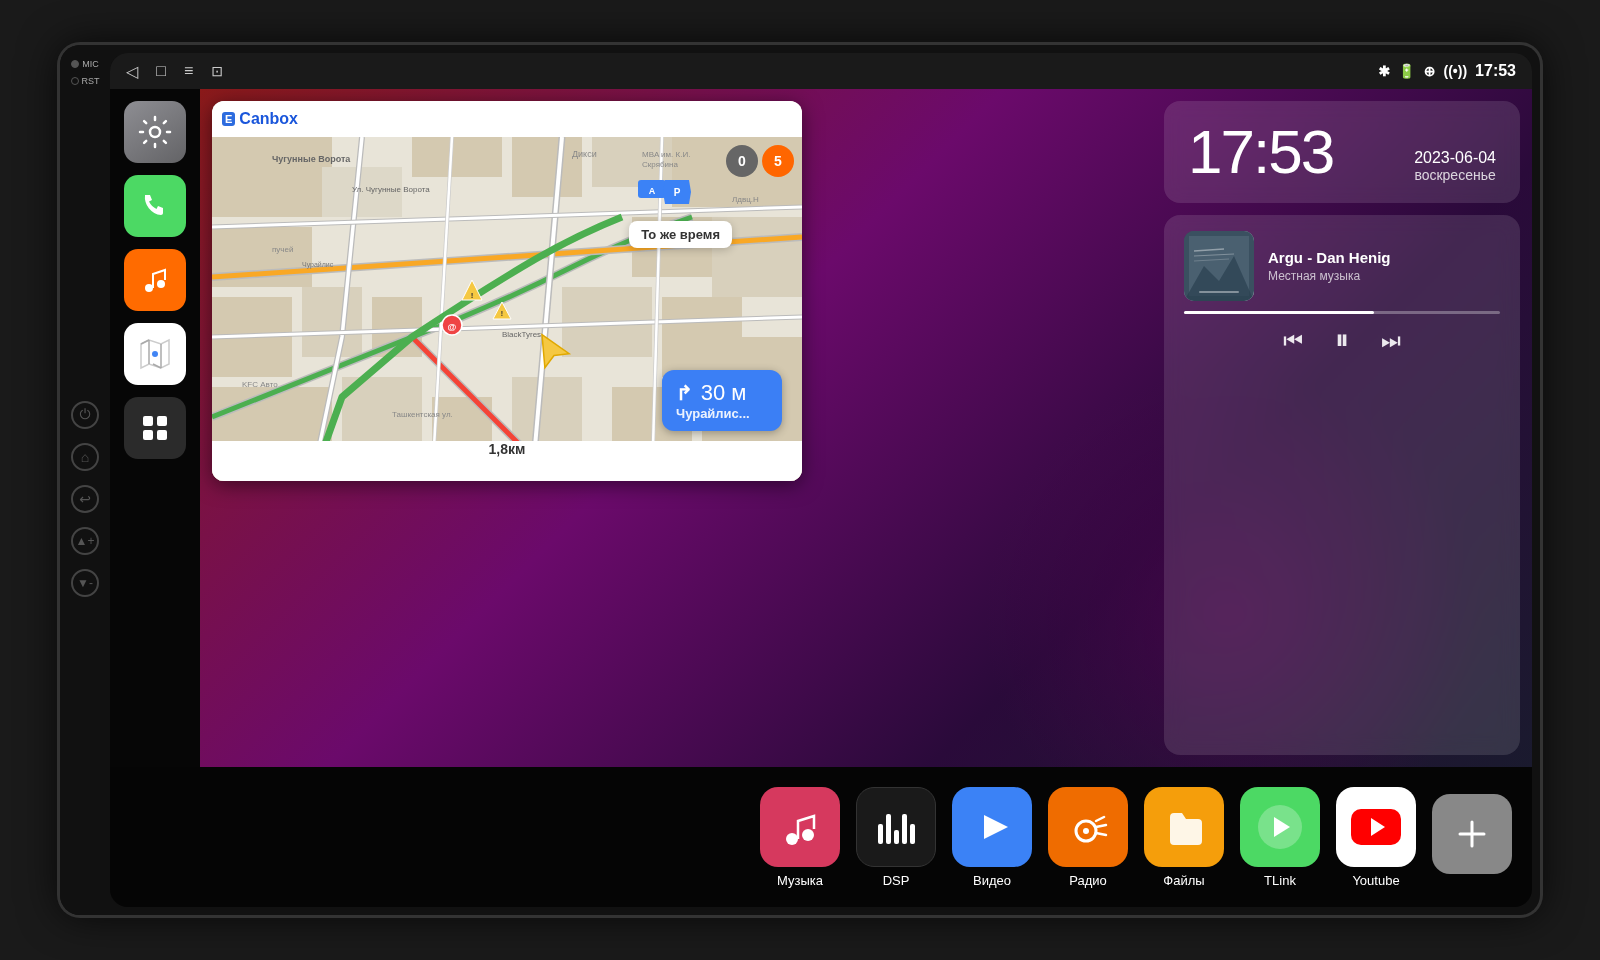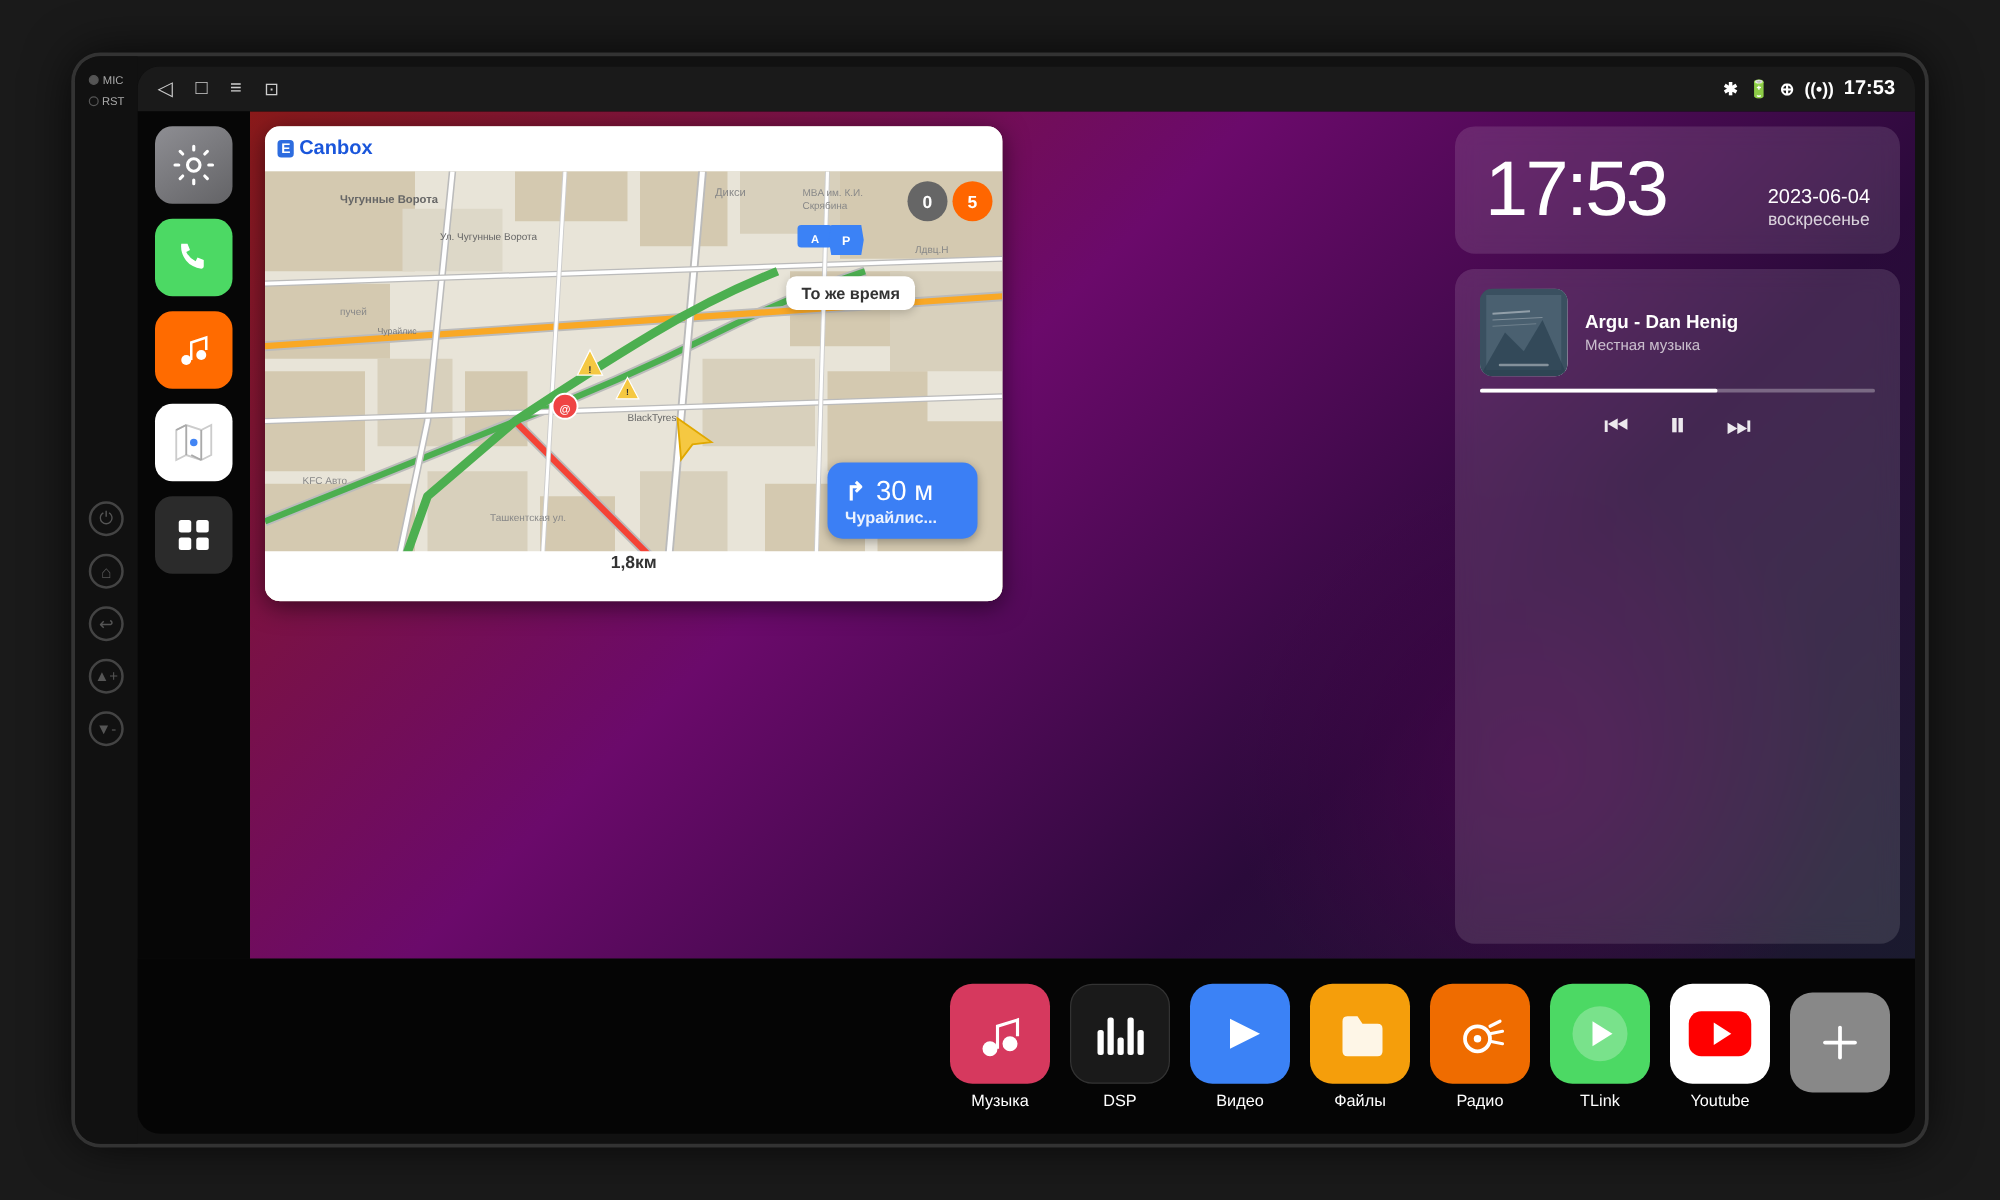--- a/index.html
+++ b/index.html
@@ -819,42 +819,42 @@
       <div class="app-item">
         <div class="app-icon video-app">
           <svg width="44" height="44" viewBox="0 0 44 44" fill="white">
             <polygon points="14,10 38,22 14,34"></polygon>
           </svg>
         </div>
         <span class="app-label">Видео</span>
       </div>
 
       <div class="app-item">
-        <div class="app-icon files-app">
-          <svg width="44" height="44" viewBox="0 0 44 44" fill="white">
-            <path d="M8 12 Q8 8 12 8 L20 8 L24 14 L36 14 Q40 14 40 18 L40 36 Q40 40 36 40 L12 40 Q8 40 8 36 Z" fill="white" opacity="0.9"></path>
-          </svg>
-        </div>
-        <span class="app-label">Файлы</span>
-      </div>
-
-      <div class="app-item">
         <div class="app-icon radio-app">
           <svg width="44" height="44" viewBox="0 0 44 44">
             <circle cx="20" cy="26" r="10" fill="none" stroke="white" stroke-width="3"></circle>
             <circle cx="20" cy="26" r="3" fill="white"></circle>
             <line x1="30" y1="16" x2="38" y2="12" stroke="white" stroke-width="2.5" stroke-linecap="round"></line>
             <line x1="30" y1="22" x2="40" y2="20" stroke="white" stroke-width="2.5" stroke-linecap="round"></line>
             <line x1="30" y1="28" x2="40" y2="30" stroke="white" stroke-width="2.5" stroke-linecap="round"></line>
           </svg>
         </div>
         <span class="app-label">Радио</span>
       </div>
 
       <div class="app-item">
+        <div class="app-icon files-app">
+          <svg width="44" height="44" viewBox="0 0 44 44" fill="white">
+            <path d="M8 12 Q8 8 12 8 L20 8 L24 14 L36 14 Q40 14 40 18 L40 36 Q40 40 36 40 L12 40 Q8 40 8 36 Z" fill="white" opacity="0.9"></path>
+          </svg>
+        </div>
+        <span class="app-label">Файлы</span>
+      </div>
+
+      <div class="app-item">
         <div class="app-icon tlink-app" style="background:#4cd964;">
           <div class="tlink-circle">
             <div class="tlink-play"></div>
           </div>
         </div>
         <span class="app-label">TLink</span>
       </div>
 
       <div class="app-item">
         <div class="app-icon youtube-app" style="background:#fff;">

